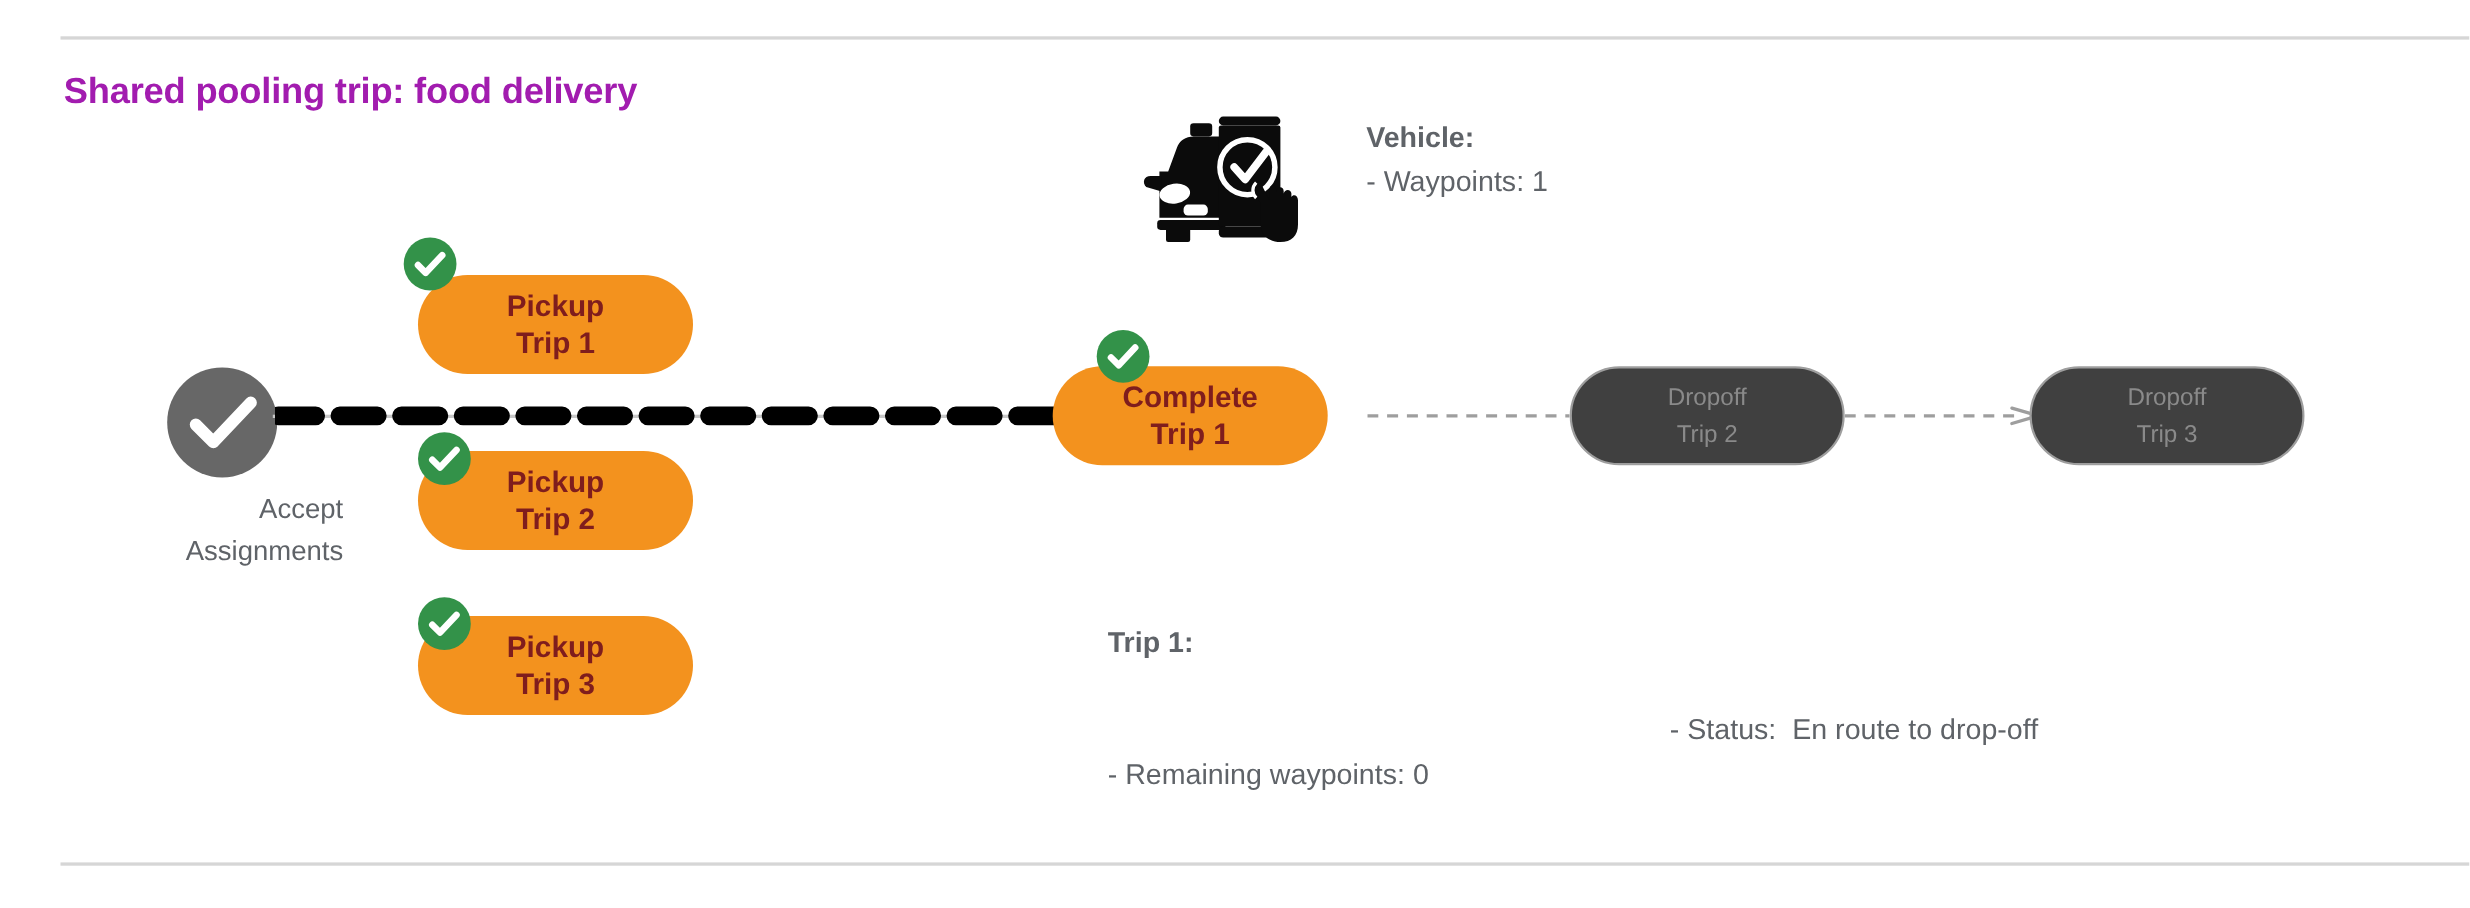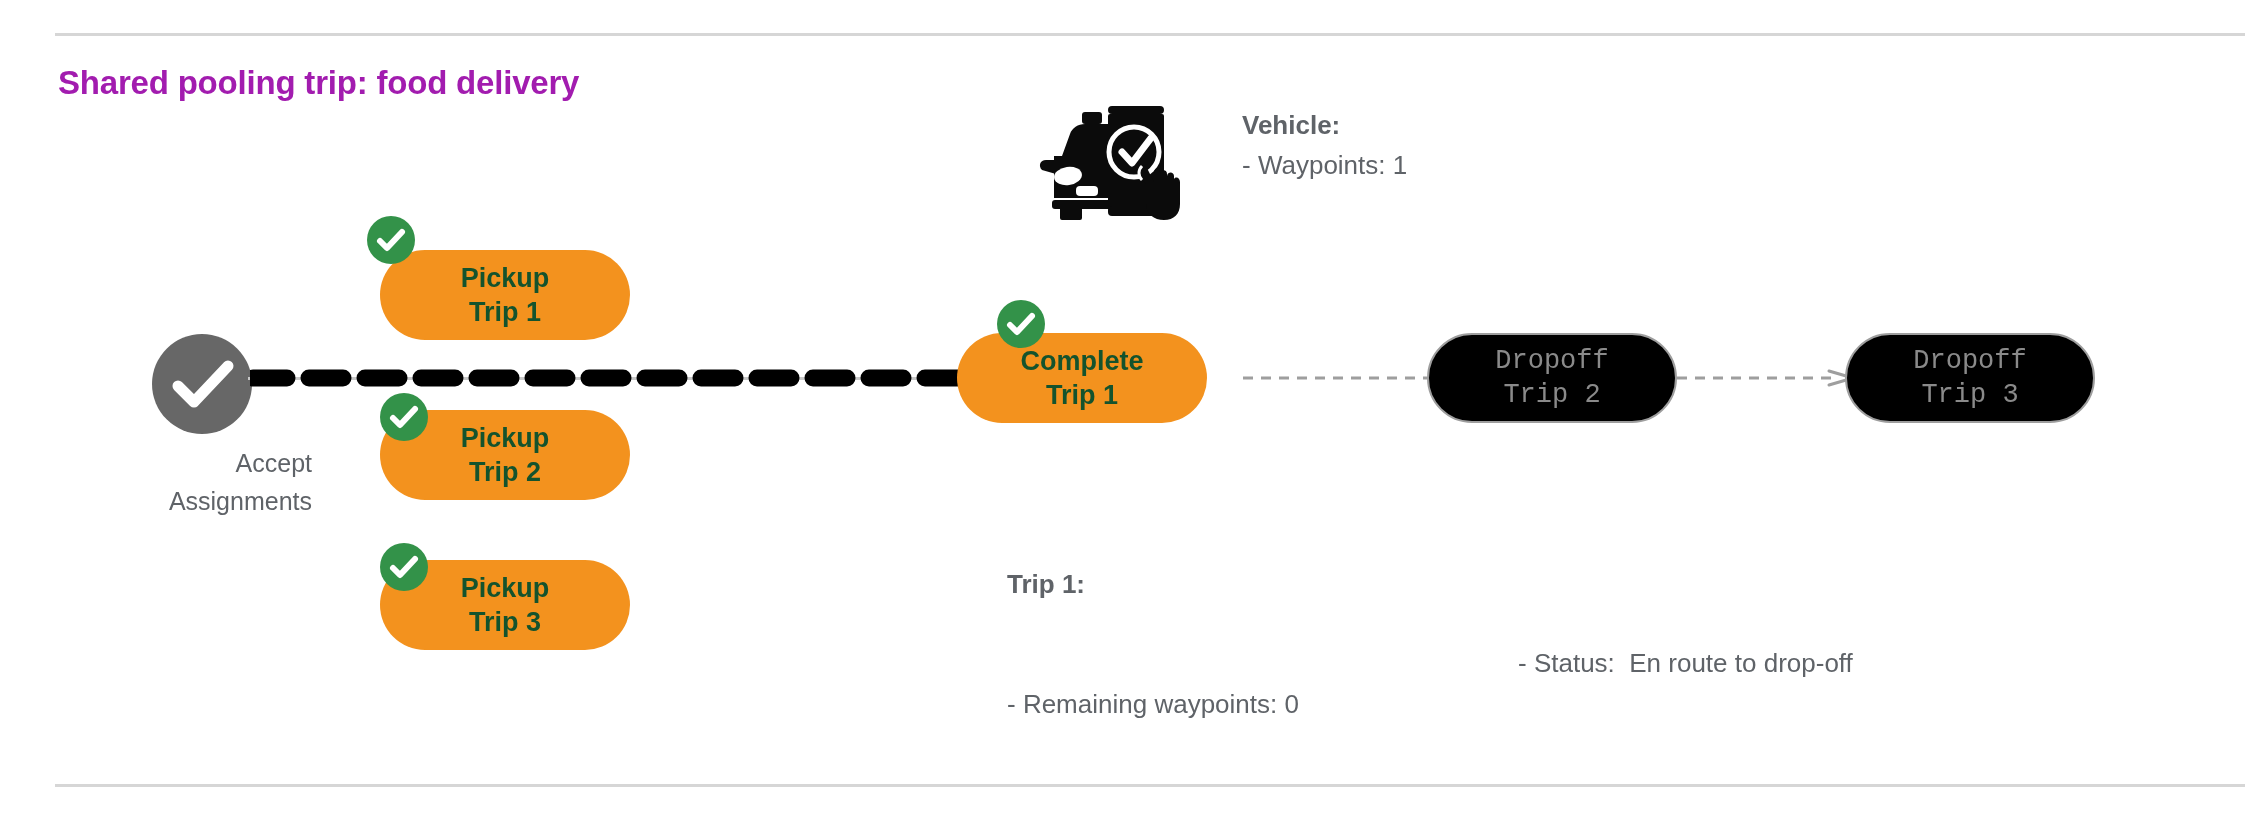--- a/index.html
+++ b/index.html
@@ -71,21 +71,21 @@
     width:34px;height:34px;border-radius:50%;
     background:#000000;
   }
 
   
   .pill{
     position:absolute;
     width:250px;height:90px;
     border-radius:45px;
     background:#F3921E;
-    color:#14532d;
+    color:#7f1d1d;
     display:flex;
     flex-direction:column;
     align-items:center;
     justify-content:center;
     font-size:27px;
     font-weight:bold;
     line-height:34px;
   }
   .pill .l1,.pill .l2{display:block;}
 
@@ -95,31 +95,30 @@
     background:#339249;
     display:flex;align-items:center;justify-content:center;
   }
   .check-badge svg{display:block;}
 
   
   .pill-outline{
     position:absolute;
     width:250px;height:90px;
     border-radius:45px;
-    background:#000000;
+    background:#404040;
     border:2px solid #9e9e9e;
     color:#8a8a8a;
     display:flex;
     flex-direction:column;
     align-items:center;
     justify-content:center;
-    font-size:27px;
+    font-size:22px;
     line-height:34px;
     box-sizing:border-box;
-    font-family:Liberation Mono, monospace;
   }
 
   
   .gconn{position:absolute;height:14px;}
 
   
   .vehicle-icon{
     position:absolute;
     left:1034px;top:86px;
     width:150px;height:140px;

